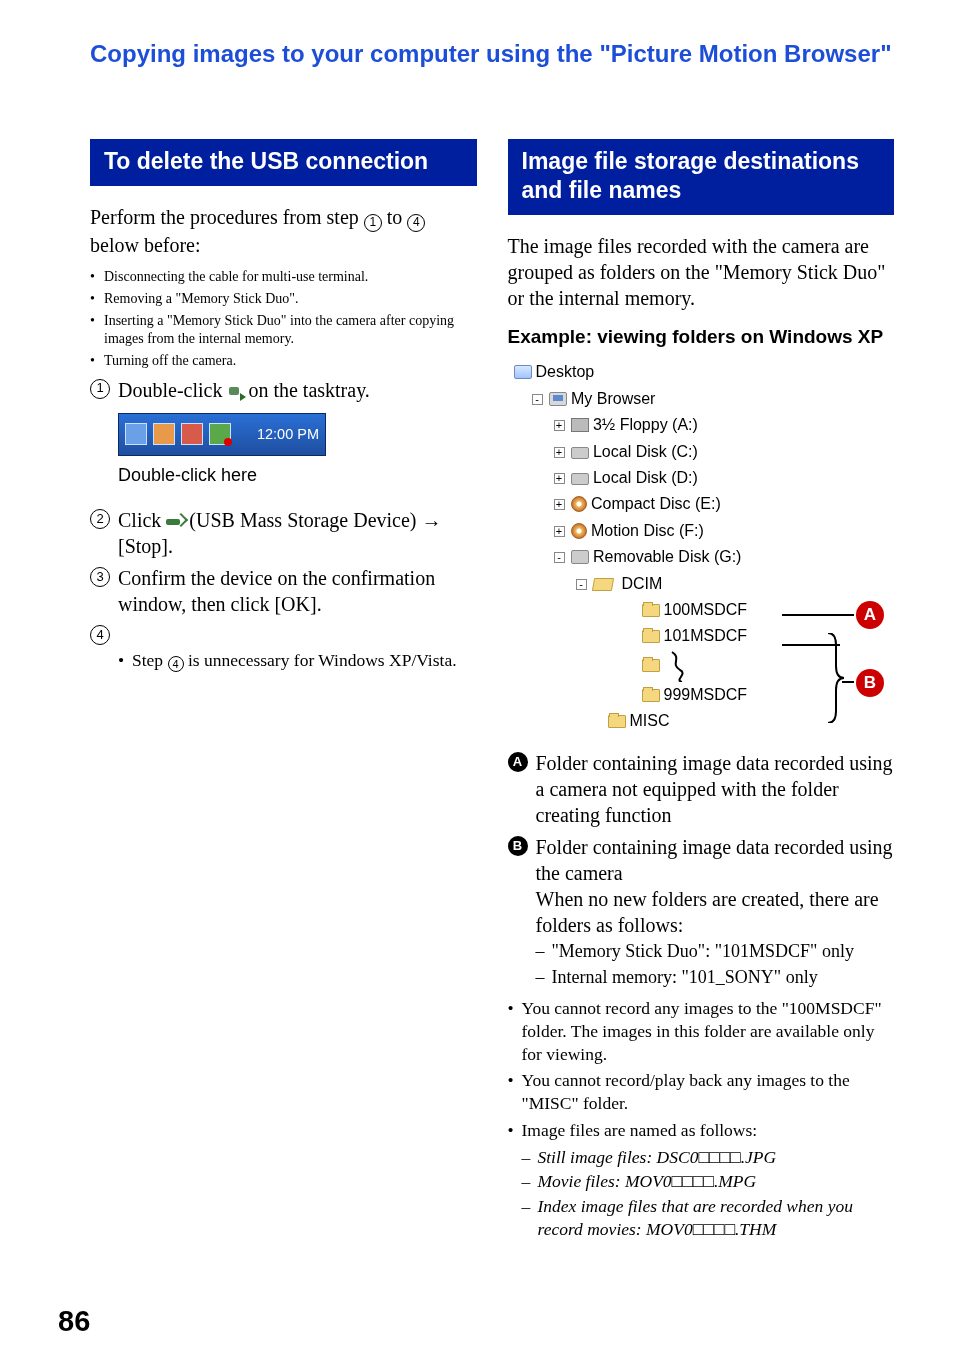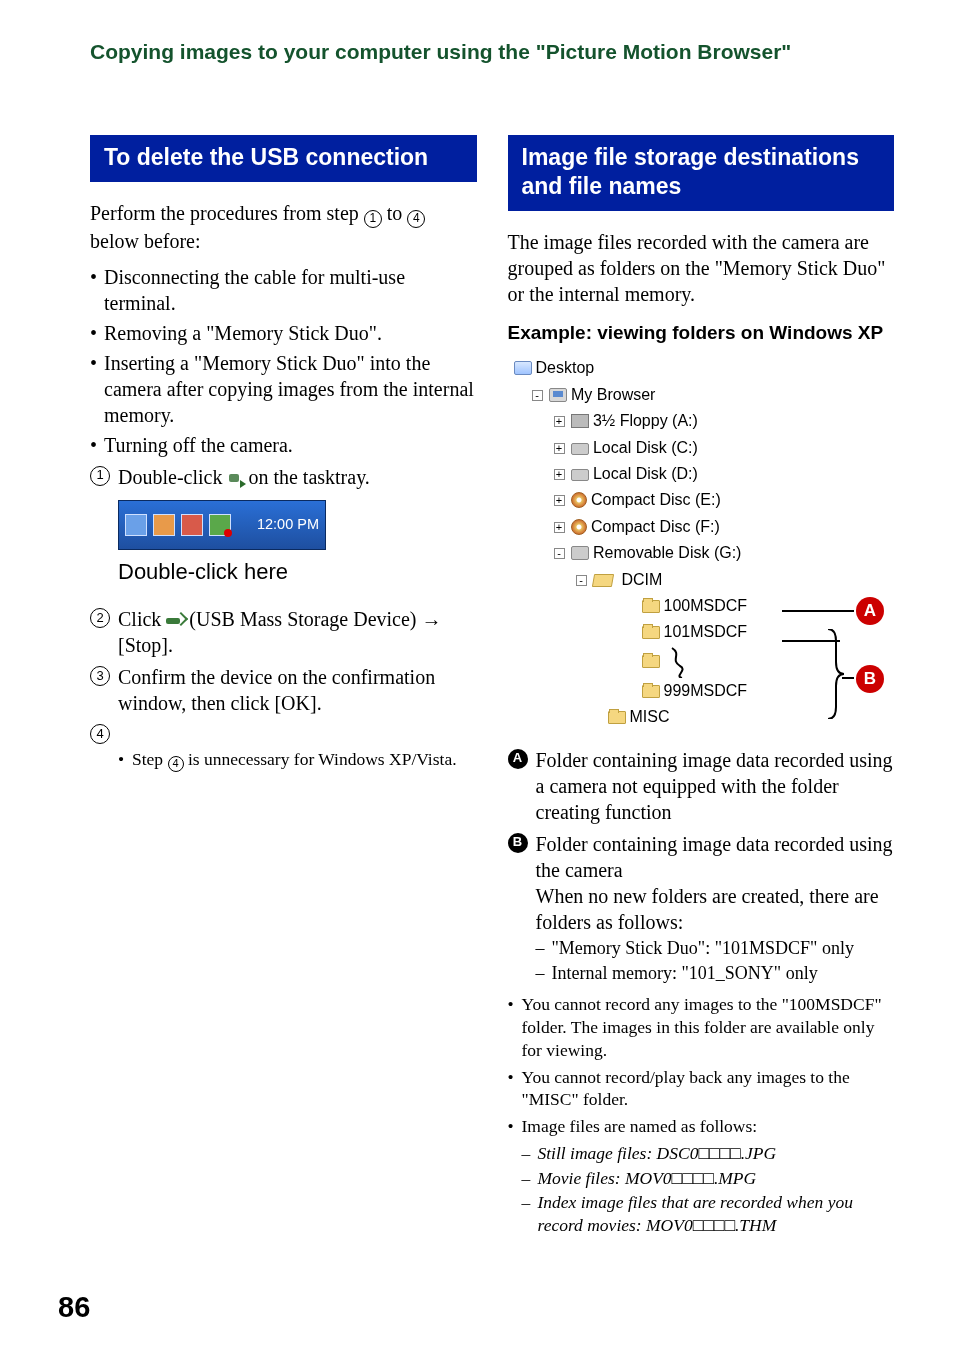--- a/index.html
+++ b/index.html
@@ -7,24 +7,24 @@
     width: 954px;
     height: 1357px;
     font-family: "Times New Roman", serif;
     font-size: 19px;
     line-height: 1.3;
     color: #000;
     position: relative;
     padding: 38px 60px 40px 90px;
   }
   .header-title {
-    color: #14532d;
+    color: #1d4ed8;
     font-family: Arial, Helvetica, sans-serif;
     font-weight: bold;
-    font-size: 21px;
+    font-size: 24px;
     margin-bottom: 70px;
   }
   .columns {
     display: flex;
     gap: 31px;
   }
   .col {
     width: 50%;
   }
   .section-bar {
@@ -37,21 +37,21 @@
     margin-bottom: 18px;
     line-height: 1.25;
   }
   .body-text {
     margin-bottom: 10px;
     font-size: 20px;
   }
   ul.bullets {
     list-style: none;
     padding-left: 0;
-    font-size: 20px;
+    font-size: 14px;
   }
   ul.bullets > li {
     position: relative;
     padding-left: 14px;
     margin-bottom: 4px;
   }
   ul.bullets > li::before {
     content: "•";
     position: absolute;
     left: 0;
@@ -85,41 +85,41 @@
     border-radius: 50%;
     align-items: center;
     justify-content: center;
     font-size: 12px;
     vertical-align: -2px;
     font-family: Arial, sans-serif;
   }
   .tasktray-img {
     margin: 10px 0 8px 28px;
     width: 208px;
-    height: 50px;
+    height: 43px;
     background: linear-gradient(#2a6fd6, #1e4fa0);
     border: 1px solid #0a2a60;
     display: flex;
     align-items: center;
     padding: 0 6px;
     gap: 6px;
   }
   .tray-icon {
     width: 22px; height: 22px; background: #6aa0e8; border:1px solid #cfe0ff;
   }
   .tray-icon.orange { background:#e89a4a;}
   .tray-icon.red { background:#d85a4a;}
   .tray-icon.green { background:#5aa84a; position:relative;}
   .tray-icon.green::after{content:"";position:absolute;right:-2px;bottom:-2px;width:8px;height:8px;background:#d00;border-radius:50%;}
   .tray-time {
     color: #fff; font-size: 14.5px; margin-left: auto; font-family: Arial, sans-serif;
   }
   .caption {
     font-family: Arial, Helvetica, sans-serif;
-    font-size: 22px;
+    font-size: 18px;
     margin-left: 28px;
     margin-bottom: 20px;
   }
   .usb-icon {
     display:inline-block; width:18px; height:14px; vertical-align:-2px;
     position:relative;
   }
   .usb-icon::before{content:"";position:absolute;left:0;top:4px;width:14px;height:6px;background:#3a7a3a;border-radius:2px;}
   .usb-icon::after{content:"";position:absolute;right:-2px;top:0;width:8px;height:8px;border:2px solid #3a7a3a;border-left:none;border-bottom:none;transform:rotate(45deg);}
   .remove-icon{display:inline-block;width:16px;height:14px;vertical-align:-2px;position:relative;}
@@ -182,21 +182,21 @@
     font-size:13px;align-items:center;justify-content:center;
     margin-right:8px;flex-shrink:0;margin-top:2px;
   }
   .desc-list{list-style:none;padding:0;font-size:20px;}
   .desc-list > li{display:flex;align-items:flex-start;margin-bottom:6px;}
   .dashlist{list-style:none;padding-left:0;font-size:18px;margin-top:2px;}
   .dashlist > li{position:relative;padding-left:16px;margin-bottom:2px;}
   .dashlist > li::before{content:"–";position:absolute;left:0;}
   .dashlist.small > li{font-size:17.5px;}
   .page-num{
-    position:absolute;left:58px;bottom:30px;
+    position:absolute;left:58px;bottom:16px;
     font-family:Arial,sans-serif;font-weight:bold;font-size:29px;
   }
   .folder-squig{display:inline-block;width:20px;height:32px;vertical-align:middle;margin-left:4px;}
 </style>
 </head>
 <body>
 
 <div class="header-title">Copying images to your computer using the "Picture Motion Browser"</div>
 
 <div class="columns">
@@ -261,21 +261,21 @@
     <div class="subsub">Example: viewing folders on Windows XP</div>
 
     <div class="tree-wrap">
       <div class="tree">
         <div class="tree-row"><span class="ticon i-desktop"></span><span>Desktop</span></div>
         <div class="tree-row ind1"><span class="exp">-</span> <span class="ticon i-comp"></span><span>My Browser</span></div>
         <div class="tree-row ind2"><span class="exp">+</span> <span class="ticon i-floppy"></span><span>3½ Floppy (A:)</span></div>
         <div class="tree-row ind2"><span class="exp">+</span> <span class="ticon i-disk"></span><span>Local Disk (C:)</span></div>
         <div class="tree-row ind2"><span class="exp">+</span> <span class="ticon i-disk"></span><span>Local Disk (D:)</span></div>
         <div class="tree-row ind2"><span class="exp">+</span> <span class="ticon i-cd"></span><span>Compact Disc (E:)</span></div>
-        <div class="tree-row ind2"><span class="exp">+</span> <span class="ticon i-cd"></span><span>Compact Disc (F:)</span></div>
+        <div class="tree-row ind2"><span class="exp">+</span> <span class="ticon i-cd"></span><span>Motion Disc (F:)</span></div>
         <div class="tree-row ind2"><span class="exp">-</span> <span class="ticon i-rem"></span><span>Removable Disk (G:)</span></div>
         <div class="tree-row ind3"><span class="exp">-</span> <span class="ticon i-folder-open"></span> <span>DCIM</span></div>
         <div class="tree-row ind5"><span class="ticon i-folder"></span><span>100MSDCF</span></div>
         <div class="tree-row ind5"><span class="ticon i-folder"></span><span>101MSDCF</span></div>
         <div class="tree-row ind5"><span class="ticon i-folder"></span><svg class="folder-squig" viewBox="0 0 20 32">
               <path d="M4 2 C 14 8, 2 14, 12 20 C 20 24, 6 30, 14 32" stroke="#000" fill="none" stroke-width="2"></path>
             </svg></div>
         <div class="tree-row ind5"><span class="ticon i-folder"></span><span>999MSDCF</span></div>
         <div class="tree-row ind4"><span class="ticon i-folder"></span><span>MISC</span></div>
       </div>

